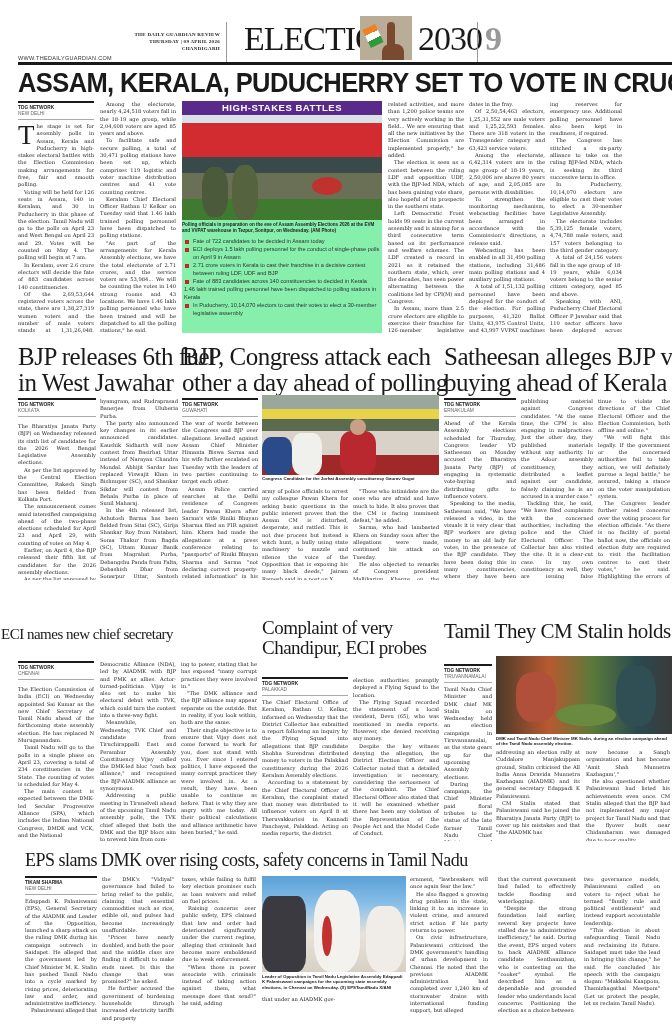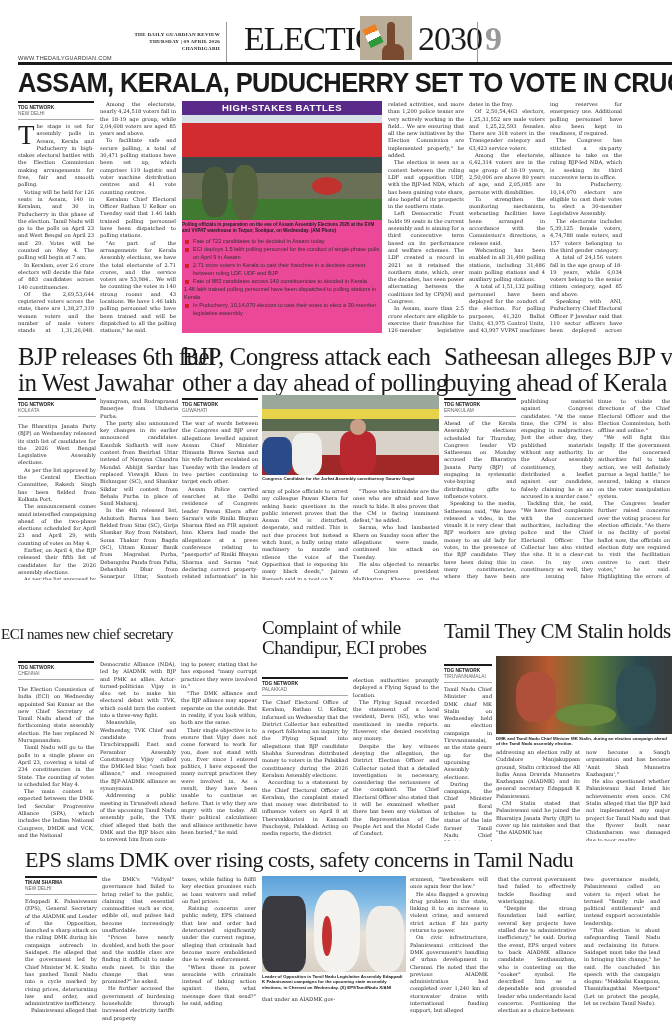--- a/index.html
+++ b/index.html
@@ -18,21 +18,21 @@
 .mast-page{position:absolute;left:485px;top:19px;font-family:"Liberation Serif",serif;font-size:34px;line-height:40px;color:#999;font-weight:bold}
 .mast-rule{position:absolute;left:18px;top:62px;width:654px;height:3px;background:#1a1a1a}
 .mainhead{position:absolute;left:18px;top:66px;width:654px;font-family:"Liberation Sans",sans-serif;font-weight:bold;font-size:25.5px;line-height:30px;letter-spacing:-.6px;transform:scaleY(1.1);transform-origin:top left;white-space:nowrap}
 .byline{font-family:"Liberation Sans",sans-serif;font-size:4.8px;line-height:6px;border-top:2px solid #1a1a1a;padding-top:2px}
 .byline b{display:block;font-weight:bold}
 .byline span{display:block;color:#666;border-bottom:1px solid #aaa;padding-bottom:2px}
 .col{position:absolute;font-size:5.2px;line-height:7.3px;text-align:justify;color:#222;overflow:hidden}
 .col p{text-indent:6px}
 .dropcap{float:left;font-size:27px;line-height:22px;margin:1px 2px 0 0;font-family:"Liberation Serif",serif}
 .headline{position:absolute;font-family:"Liberation Serif",serif;font-size:25px;line-height:26px;letter-spacing:-.5px;color:#1a1a1a;white-space:nowrap}
-.box{position:absolute;left:182px;top:101px;width:200px;height:232px;background:#ec4899}
+.box{position:absolute;left:182px;top:101px;width:200px;height:232px;background:#86efac}
 .box-title{background:#5a2a8a;color:#fff;font-family:"Liberation Sans",sans-serif;font-weight:bold;font-size:9.5px;text-align:center;line-height:14px;letter-spacing:.5px}
 .photo{position:relative;overflow:hidden}
 .ph1{height:105px;background:linear-gradient(180deg,#d8e0e8 0 8%,#d22b30 8% 40%,#3a4a4a 40% 55%,#6a7055 55% 80%,#3f7a30 80%)}
 .caption{font-family:"Liberation Sans",sans-serif;font-weight:bold;font-size:4.6px;line-height:5.6px;color:#222;padding:2px 0}
 .bullets{list-style:none;padding:2px 0 0 2px}
 .bullets li{font-family:"Liberation Sans",sans-serif;font-size:5.6px;line-height:8px;color:#333;padding-left:9px;position:relative}
 .bullets li:before{content:"";position:absolute;left:1px;top:2.5px;width:4px;height:4px;background:#d01f2b}
 .bullets li.nob:before{display:none}
 .bullets li.nob{padding-left:0}
 .ph2{position:absolute;left:262px;top:395px;width:177px;height:80px;background:linear-gradient(180deg,#9aa89c 0 18%,#e8d24a 18% 30%,#5a6b4f 30% 45%,#d8d2c8 45% 75%,#a02828 75%)}
@@ -215,21 +215,21 @@
   <p>Meanwhile, on Wednesday, TVK Chief and candidate from Tiruchirappalli East and Perambur Assembly Constituency Vijay called the DMK-led bloc "cash box alliance," and recognised the BJP-AIADMK alliance as synonymous.</p>
   <p>Addressing a public meeting in Tirunelveli ahead of the upcoming Tamil Nadu assembly polls, the TVK chief alleged that both the DMK and the BJP blocs aim to prevent him from com-</p>
 </div>
 <div class="col" style="left:181px;top:661px;width:76px;height:180px">
   <p style="text-indent:0">ing to power, stating that he has exposed "many corrupt practices they were involved in."</p>
   <p>"The DMK alliance and the BJP alliance may appear separate on the outside. But in reality, if you look within, both are the same.</p>
   <p>Their single objective is to ensure that Vijay does not come forward to work for you, does not stand with you. Ever since I entered politics, I have exposed the many corrupt practices they were involved in. As a result, they have been unable to continue as before. That is why they are angry with me today. All their political calculations and alliance arithmetic have been buried," he said.</p>
 </div>
 
 <div class="headline" style="left:262px;top:618px;font-size:19px;line-height:20px">
-  <div>Complaint of while</div>
+  <div>Complaint of very</div>
   <div>Chandipur, ECI probes</div>
 </div>
 <div class="col" style="left:262px;top:677px;width:86px;height:164px">
   <div class="byline" style="margin-bottom:3px">
       <b>TDG NETWORK</b>
       <span>PALAKKAD</span>
     </div>
   <p style="text-indent:0">The Chief Electoral Office of Keralam, Rathan U. Kelkar, informed on Wednesday that the District Collector has submitted a report following an inquiry by the Flying Squad into allegations that BJP candidate Shobha Surendran distributed money to voters in the Palakkad constituency during the 2026 Keralam Assembly elections.</p>
   <p>According to a statement by the Chief Electoral Officer of Keralam, the complaint stated that money was distributed to influence voters on April 8 at Theruvakkurissi in Kannadi Panchayat, Palakkad. Acting on media reports, the district</p>
 </div>
@@ -259,21 +259,21 @@
 <div class="pcap" style="left:496px;top:736px;width:176px">DMK and Tamil Nadu Chief Minister MK Stalin, during an election campaign ahead of the Tamil Nadu assembly election.</div>
 <div class="col" style="left:496px;top:749px;width:84px;height:92px">
   <p style="text-indent:0">addressing an election rally at Cuddalore Manjakuppam ground, Stalin criticised the All India Anna Dravida Munnetra Kazhagam (AIADMK) and its general secretary Edappadi K Palaniswami.</p>
   <p>CM Stalin stated that Palaniswami said he joined the Bharatiya Janata Party (BJP) to cover up his mistakes and that "the AIADMK has</p>
 </div>
 <div class="col" style="left:586px;top:749px;width:84px;height:92px">
   <p style="text-indent:0">now become a Sangh organisation and has become 'Amit Shah Munnetra Kazhagam',"</p>
   <p>He also questioned whether Palaniswami had listed his achievements even once. CM Stalin alleged that the BJP had not implemented any major project for Tamil Nadu and that the flyover built near Chidambaram was damaged due to poor quality.</p>
 </div>
 
-<div class="headline" style="left:25px;top:847px;font-size:22px">EPS slams DMK over rising costs, safety concerns in Tamil Nadu</div>
+<div class="headline" style="left:25px;top:847px;font-size:18px">EPS slams DMK over rising costs, safety concerns in Tamil Nadu</div>
 <div class="col" style="left:25px;top:876px;width:72px;height:148px">
   <div class="byline" style="margin-bottom:3px">
       <b>TIKAM SHARMA</b>
       <span>NEW DELHI</span>
     </div>
   <p style="text-indent:0">Edappadi K. Palaniswami (EPS), General Secretary of the AIADMK and Leader of the Opposition, launched a sharp attack on the ruling DMK during his campaign outreach in Saidapet. He alleged that the government led by Chief Minister M. K. Stalin has pushed Tamil Nadu into a cycle marked by rising prices, deteriorating law and order, and administrative inefficiency.</p>
   <p>Palaniswami alleged that</p>
 </div>
 <div class="col" style="left:102px;top:876px;width:72px;height:148px">
   <p style="text-indent:0">the DMK's "Vidiyal" governance had failed to bring relief to the public, claiming that essential commodities such as rice, edible oil, and pulses had become increasingly unaffordable.</p>

